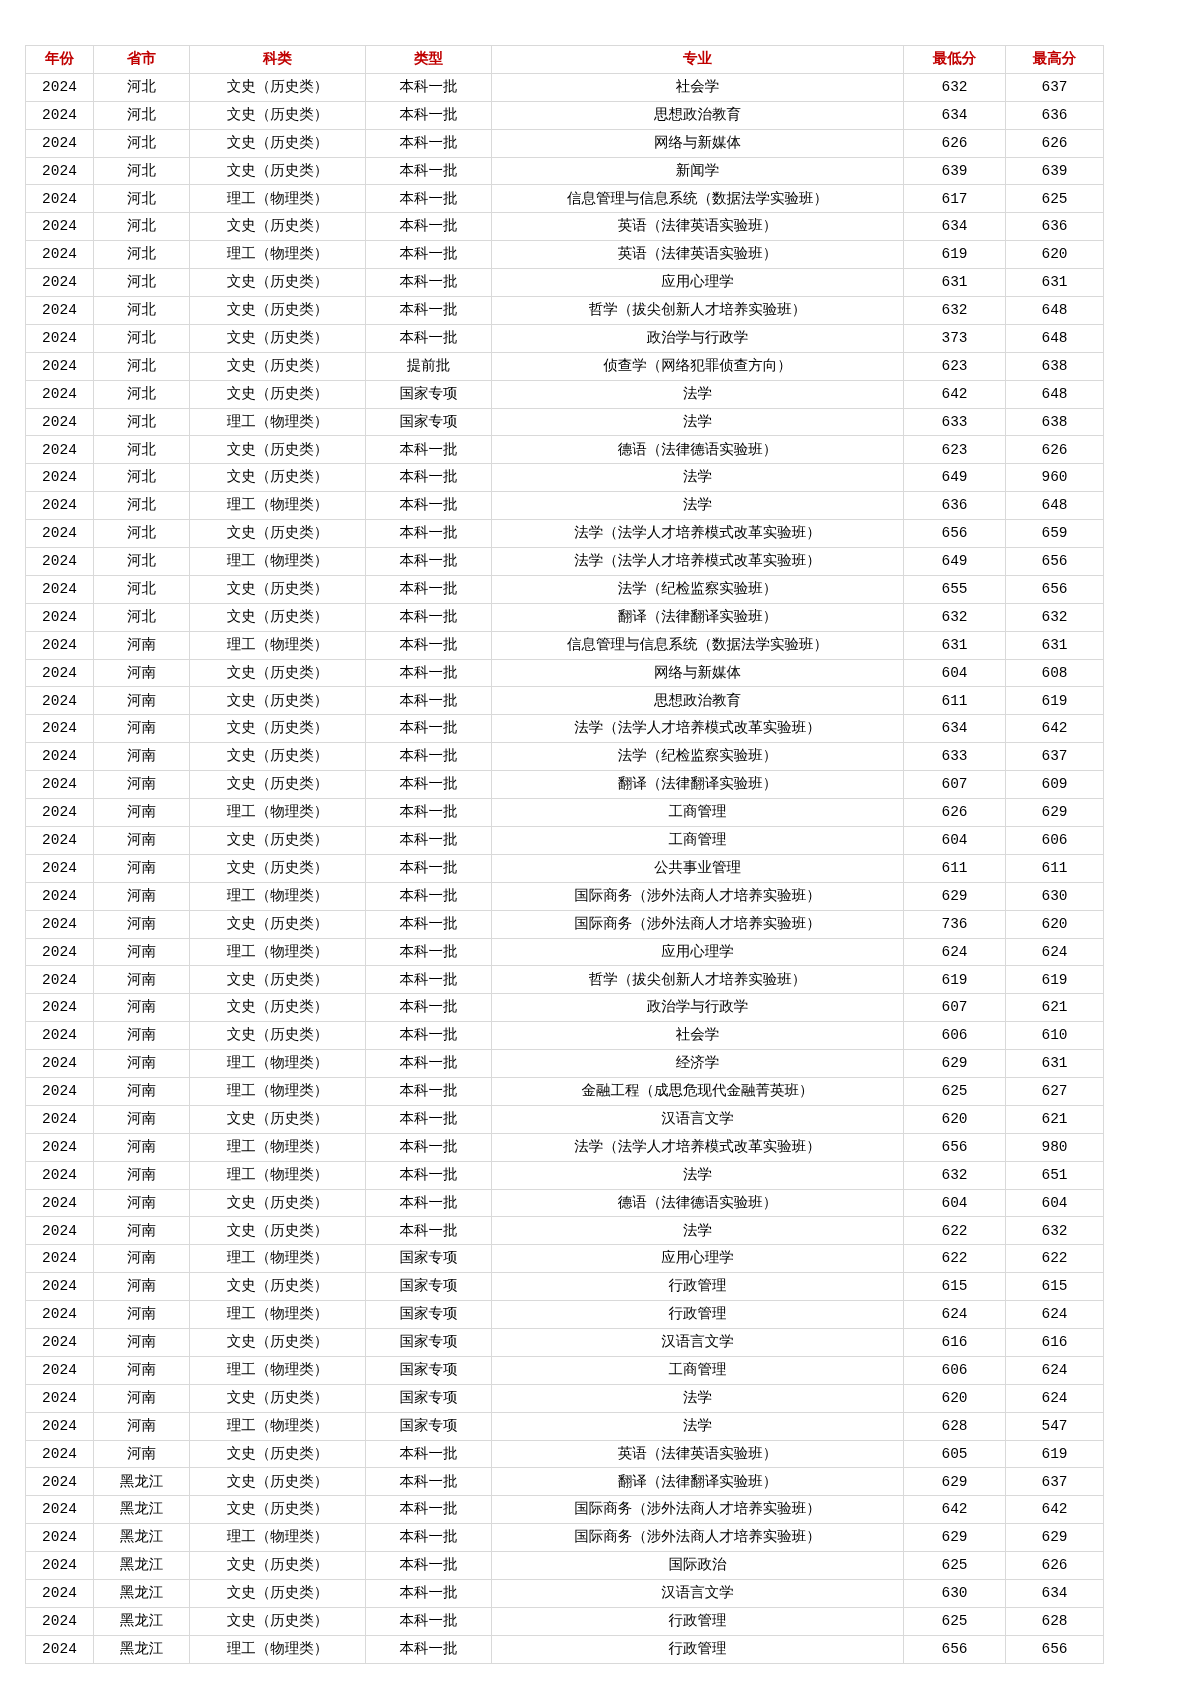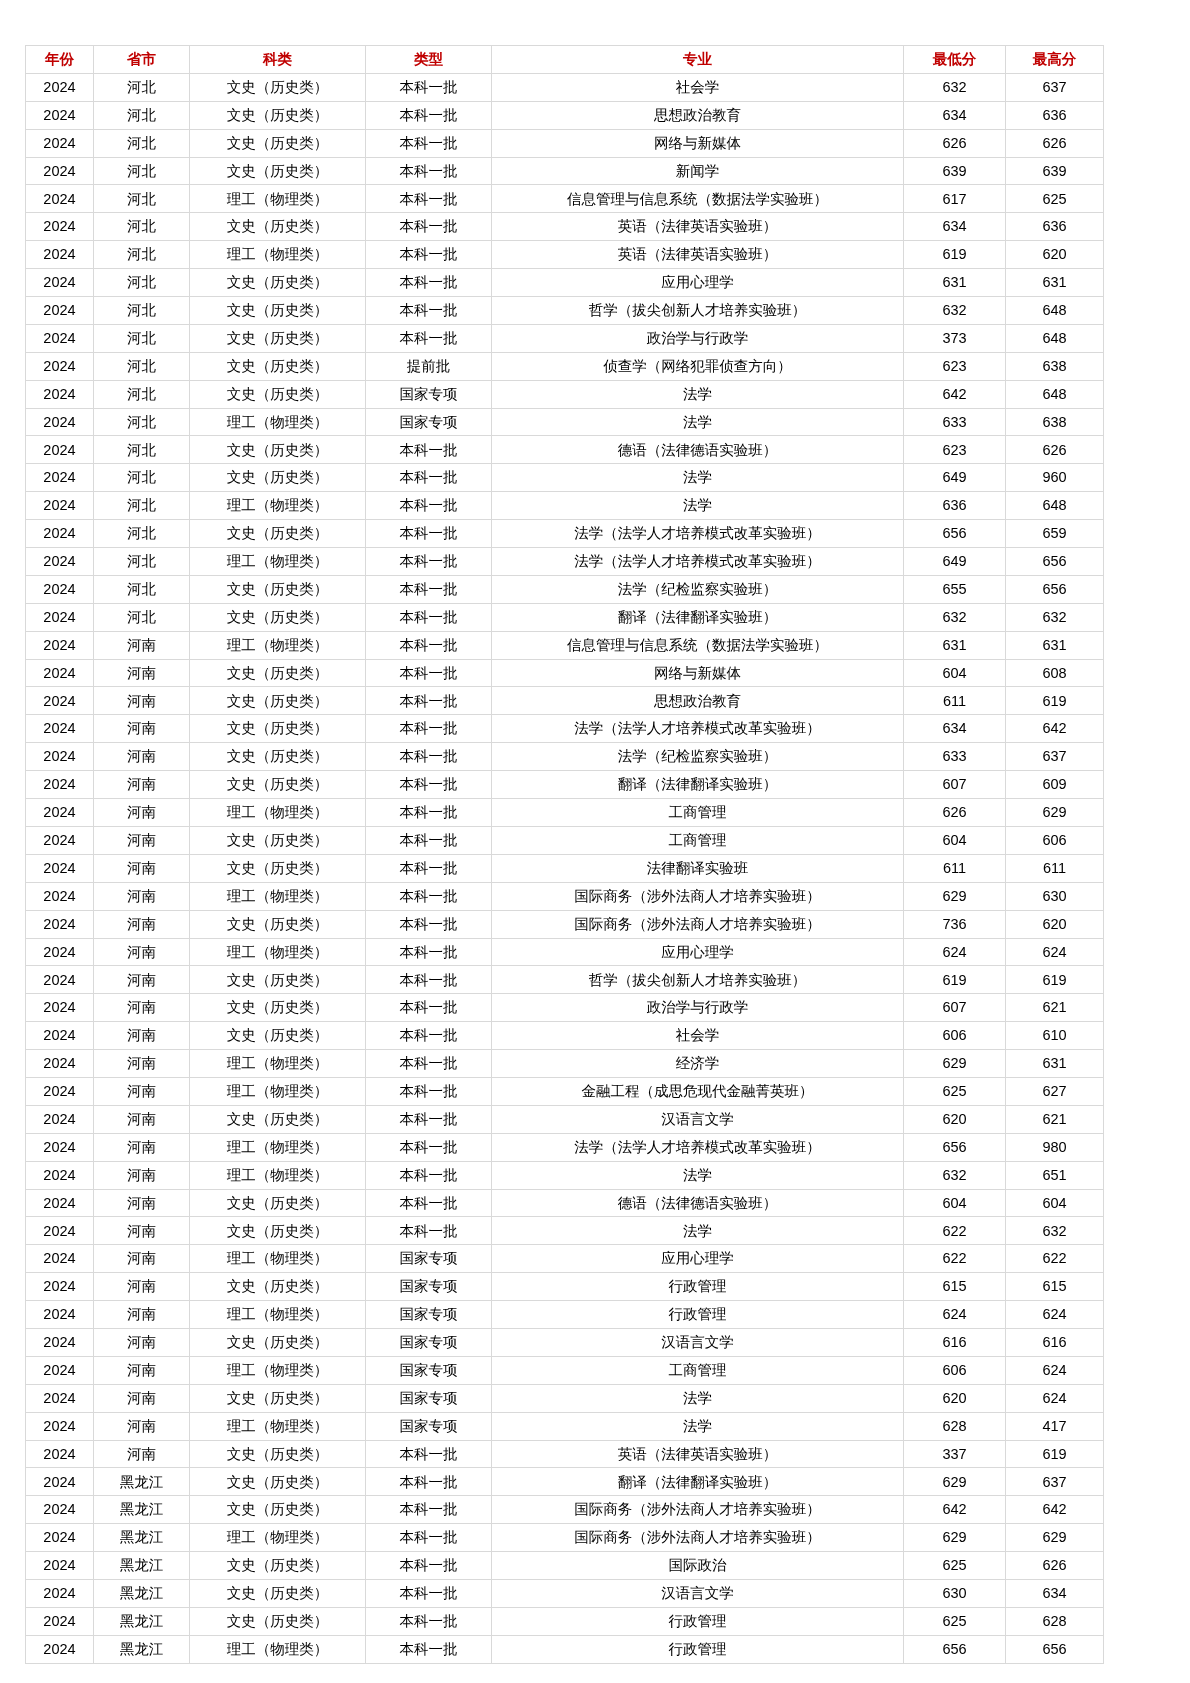--- a/index.html
+++ b/index.html
@@ -19,20 +19,21 @@
   body {
     width: 1190px;
     height: 1683px;
     overflow: hidden;
   }
   .table-wrap {
     position: absolute;
     left: 25px;
     top: 45px;
     width: 1078px;
+    font-family: Liberation Mono, monospace;
   }
   table.score-table {
     border-collapse: collapse;
     table-layout: fixed;
     width: 1078px;
   }
   table.score-table col.c-year     { width: 68px; }
   table.score-table col.c-province { width: 96px; }
   table.score-table col.c-category { width: 176px; }
   table.score-table col.c-type     { width: 126px; }
@@ -332,21 +333,21 @@
     <td>本科一批</td>
     <td>工商管理</td>
     <td>604</td>
     <td>606</td>
   </tr>
         <tr>
     <td>2024</td>
     <td>河南</td>
     <td>文史（历史类）</td>
     <td>本科一批</td>
-    <td>法律翻译实验班</td>
+    <td>公共事业管理</td>
     <td>611</td>
     <td>611</td>
   </tr>
         <tr>
     <td>2024</td>
     <td>河南</td>
     <td>理工（物理类）</td>
     <td>本科一批</td>
     <td>国际商务（涉外法商人才培养实验班）</td>
     <td>629</td>
@@ -514,29 +515,29 @@
     <td>620</td>
     <td>624</td>
   </tr>
         <tr>
     <td>2024</td>
     <td>河南</td>
     <td>理工（物理类）</td>
     <td>国家专项</td>
     <td>法学</td>
     <td>628</td>
-    <td>417</td>
+    <td>547</td>
   </tr>
         <tr>
     <td>2024</td>
     <td>河南</td>
     <td>文史（历史类）</td>
     <td>本科一批</td>
     <td>英语（法律英语实验班）</td>
-    <td>337</td>
+    <td>605</td>
     <td>619</td>
   </tr>
         <tr>
     <td>2024</td>
     <td>黑龙江</td>
     <td>文史（历史类）</td>
     <td>本科一批</td>
     <td>翻译（法律翻译实验班）</td>
     <td>629</td>
     <td>637</td>

